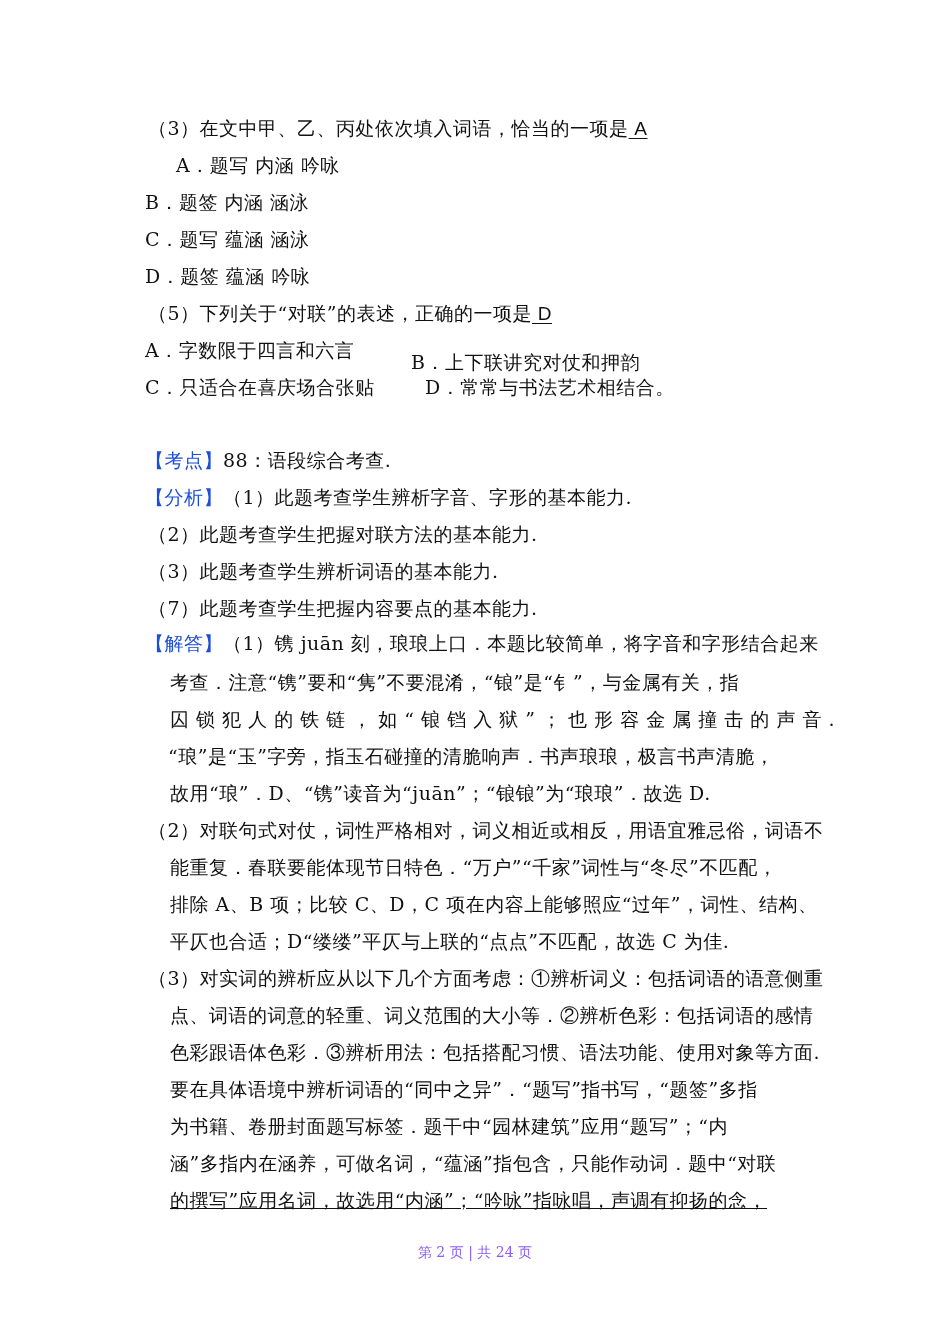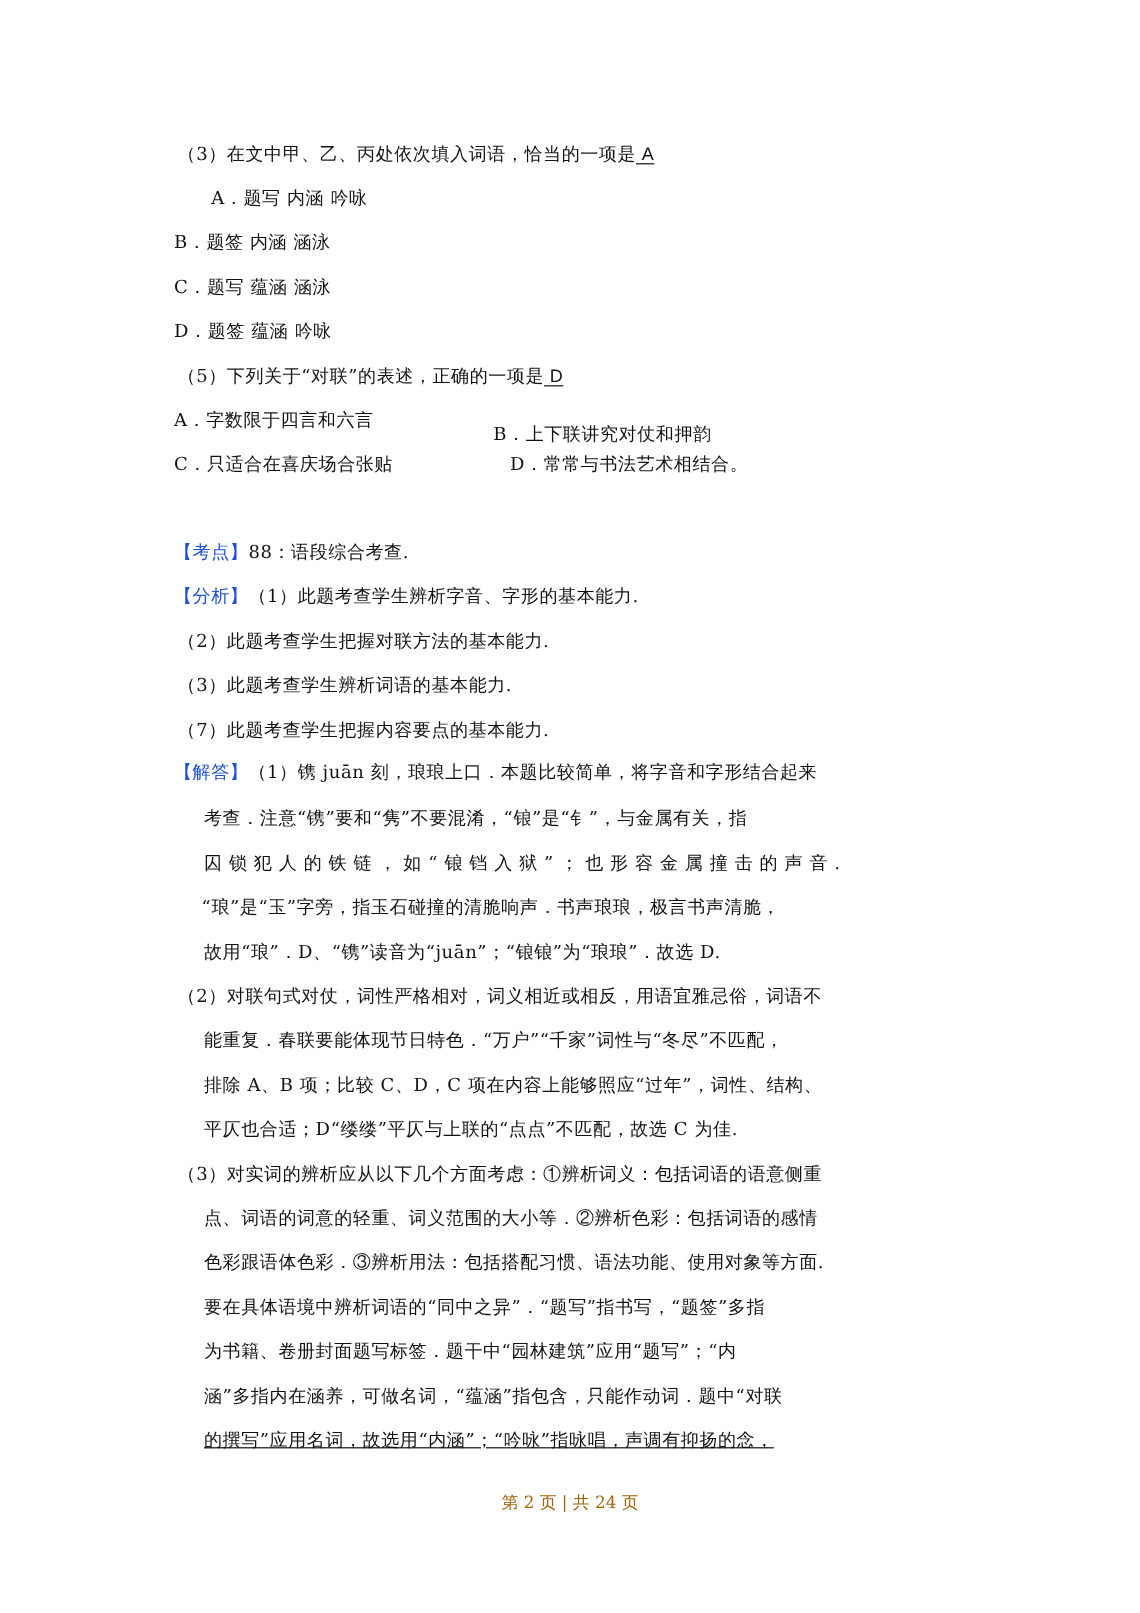--- a/index.html
+++ b/index.html
@@ -1,29 +1,29 @@
 <!DOCTYPE html>
 <html><head>
   <meta charset="utf-8">
   <style>
     html, body { margin: 0; padding: 0; background: #ffffff; }
     body {
       width: 950px; height: 1344px; position: relative; overflow: hidden;
       font-family: "DejaVu Serif", serif; color: #111;
     }
     .line {
-      position: absolute; font-size: 15px; line-height: 24px; white-space: nowrap;
+      position: absolute; font-size: 19px; line-height: 24px; white-space: nowrap;
       letter-spacing: 0.5px;
     }
     .u { text-decoration: underline; text-underline-offset: 3px; }
     .label { color: #1d4ed8; }
     .num { font-family: "Liberation Sans", sans-serif; }
     .footer {
       position: absolute; left: 0; width: 950px; top: 1244px; text-align: center;
-      font-size: 14px; color: #a16207;
+      font-size: 14px; color: #8b5cf6;
     }
   </style>
 </head>
 <body>
 
 <div>
 
   <div class="line" style="left:148px; top:116px;">
     <span>（3）在文中甲、乙、丙处依次填入词语，恰当的一项是</span><span class="u num">  A</span>
   </div>

